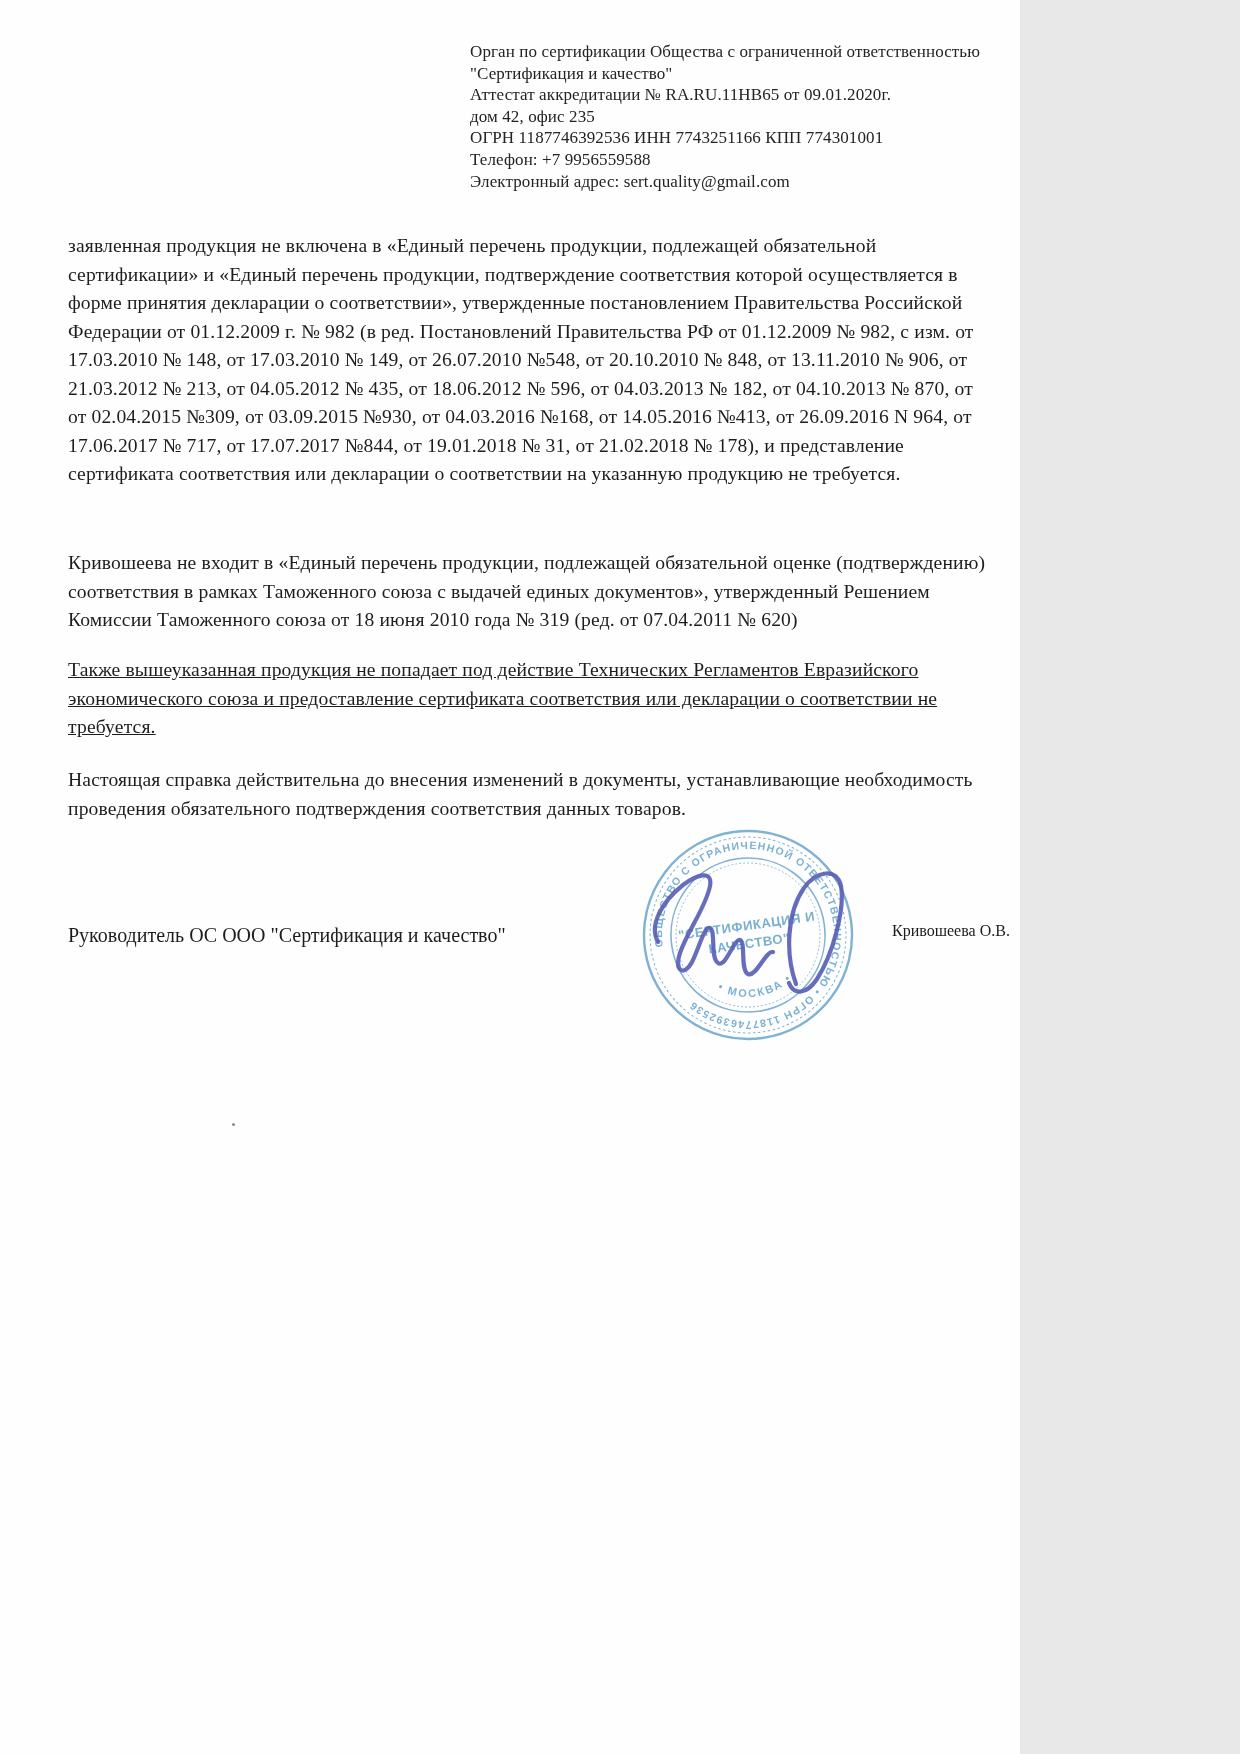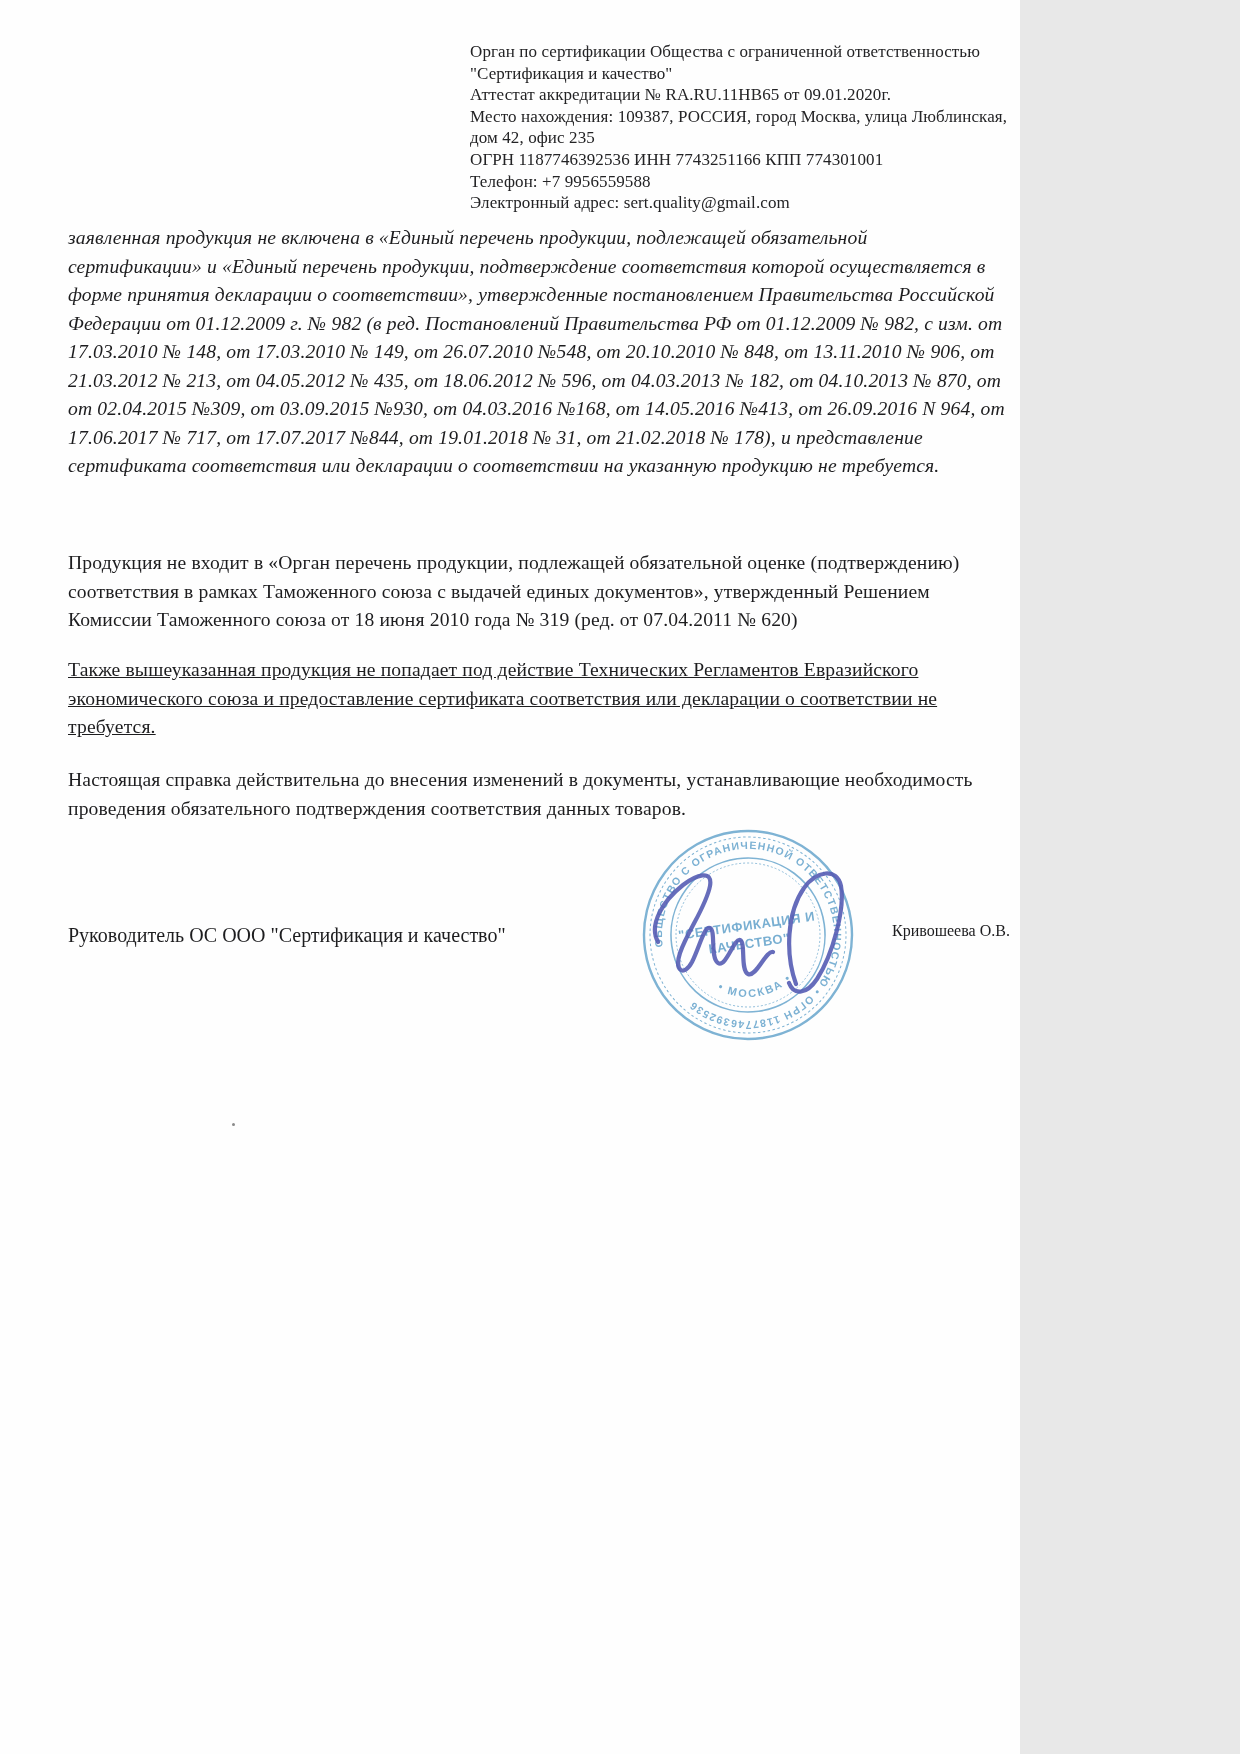--- a/index.html
+++ b/index.html
@@ -24,21 +24,21 @@
   }
   .body-par {
     position: absolute;
     left: 68px;
     width: 1010px;
     font-size: 19.6px;
     line-height: 28.5px;
     letter-spacing: 0.15px;
     color: #1d1d1f;
   }
-  .par-1 { top: 224px; font-style: italic; }
+  .par-1 { top: 232px; }
   .par-2 { top: 549px; }
   .par-3 { top: 656px; text-decoration: underline; }
   .par-4 { top: 766px; }
   .line { white-space: nowrap; }
   .sign-row-left {
     position: absolute;
     left: 68px;
     top: 924px;
     font-size: 20px;
     white-space: nowrap;
@@ -100,41 +100,40 @@
 </style>
 </head>
 <body>
 
 <div class="page">
 
   <div class="header-block">
       <div class="line">Орган по сертификации Общества с ограниченной ответственностью</div>
       <div class="line">"Сертификация и качество"</div>
       <div class="line">Аттестат аккредитации № RA.RU.11НВ65 от 09.01.2020г.</div>
-      <div class="line">Место нахождения: 109387, РОССИЯ, город Москва, улица Люблинская,</div>
       <div class="line">дом 42, офис 235</div>
       <div class="line">ОГРН 1187746392536 ИНН 7743251166 КПП 774301001</div>
       <div class="line">Телефон: +7 9956559588</div>
       <div class="line">Электронный адрес: sert.quality@gmail.com</div>
     </div>
 
   <div class="body-par par-1">
       <div class="line">заявленная продукция не включена в «Единый перечень продукции, подлежащей обязательной</div>
       <div class="line">сертификации» и «Единый перечень продукции, подтверждение соответствия которой осуществляется в</div>
       <div class="line">форме принятия декларации о соответствии», утвержденные постановлением Правительства Российской</div>
       <div class="line">Федерации от 01.12.2009 г. № 982 (в ред. Постановлений Правительства РФ от 01.12.2009 № 982, с изм. от</div>
       <div class="line">17.03.2010 № 148, от 17.03.2010 № 149, от 26.07.2010 №548, от 20.10.2010 № 848, от 13.11.2010 № 906, от</div>
       <div class="line">21.03.2012 № 213, от 04.05.2012 № 435, от 18.06.2012 № 596, от 04.03.2013 № 182, от 04.10.2013 № 870, от</div>
       <div class="line">от 02.04.2015 №309, от 03.09.2015 №930, от 04.03.2016 №168, от 14.05.2016 №413, от 26.09.2016 N 964, от</div>
       <div class="line">17.06.2017 № 717, от 17.07.2017 №844, от 19.01.2018 № 31, от 21.02.2018 № 178), и представление</div>
       <div class="line">сертификата соответствия или декларации о соответствии на указанную продукцию не требуется.</div>
     </div>
 
   <div class="body-par par-2">
-      <div class="line">Продукция не входит в «Орган перечень продукции, подлежащей обязательной оценке (подтверждению)</div>
+      <div class="line">Кривошеева не входит в «Единый перечень продукции, подлежащей обязательной оценке (подтверждению)</div>
       <div class="line">соответствия в рамках Таможенного союза с выдачей единых документов», утвержденный Решением</div>
       <div class="line">Комиссии Таможенного союза от 18 июня 2010 года № 319 (ред. от 07.04.2011 № 620)</div>
     </div>
 
   <div class="body-par par-3">
       <div class="line">Также вышеуказанная продукция не попадает под действие Технических Регламентов Евразийского</div>
       <div class="line">экономического союза и предоставление сертификата соответствия или декларации о соответствии не</div>
       <div class="line">требуется.</div>
     </div>
 

